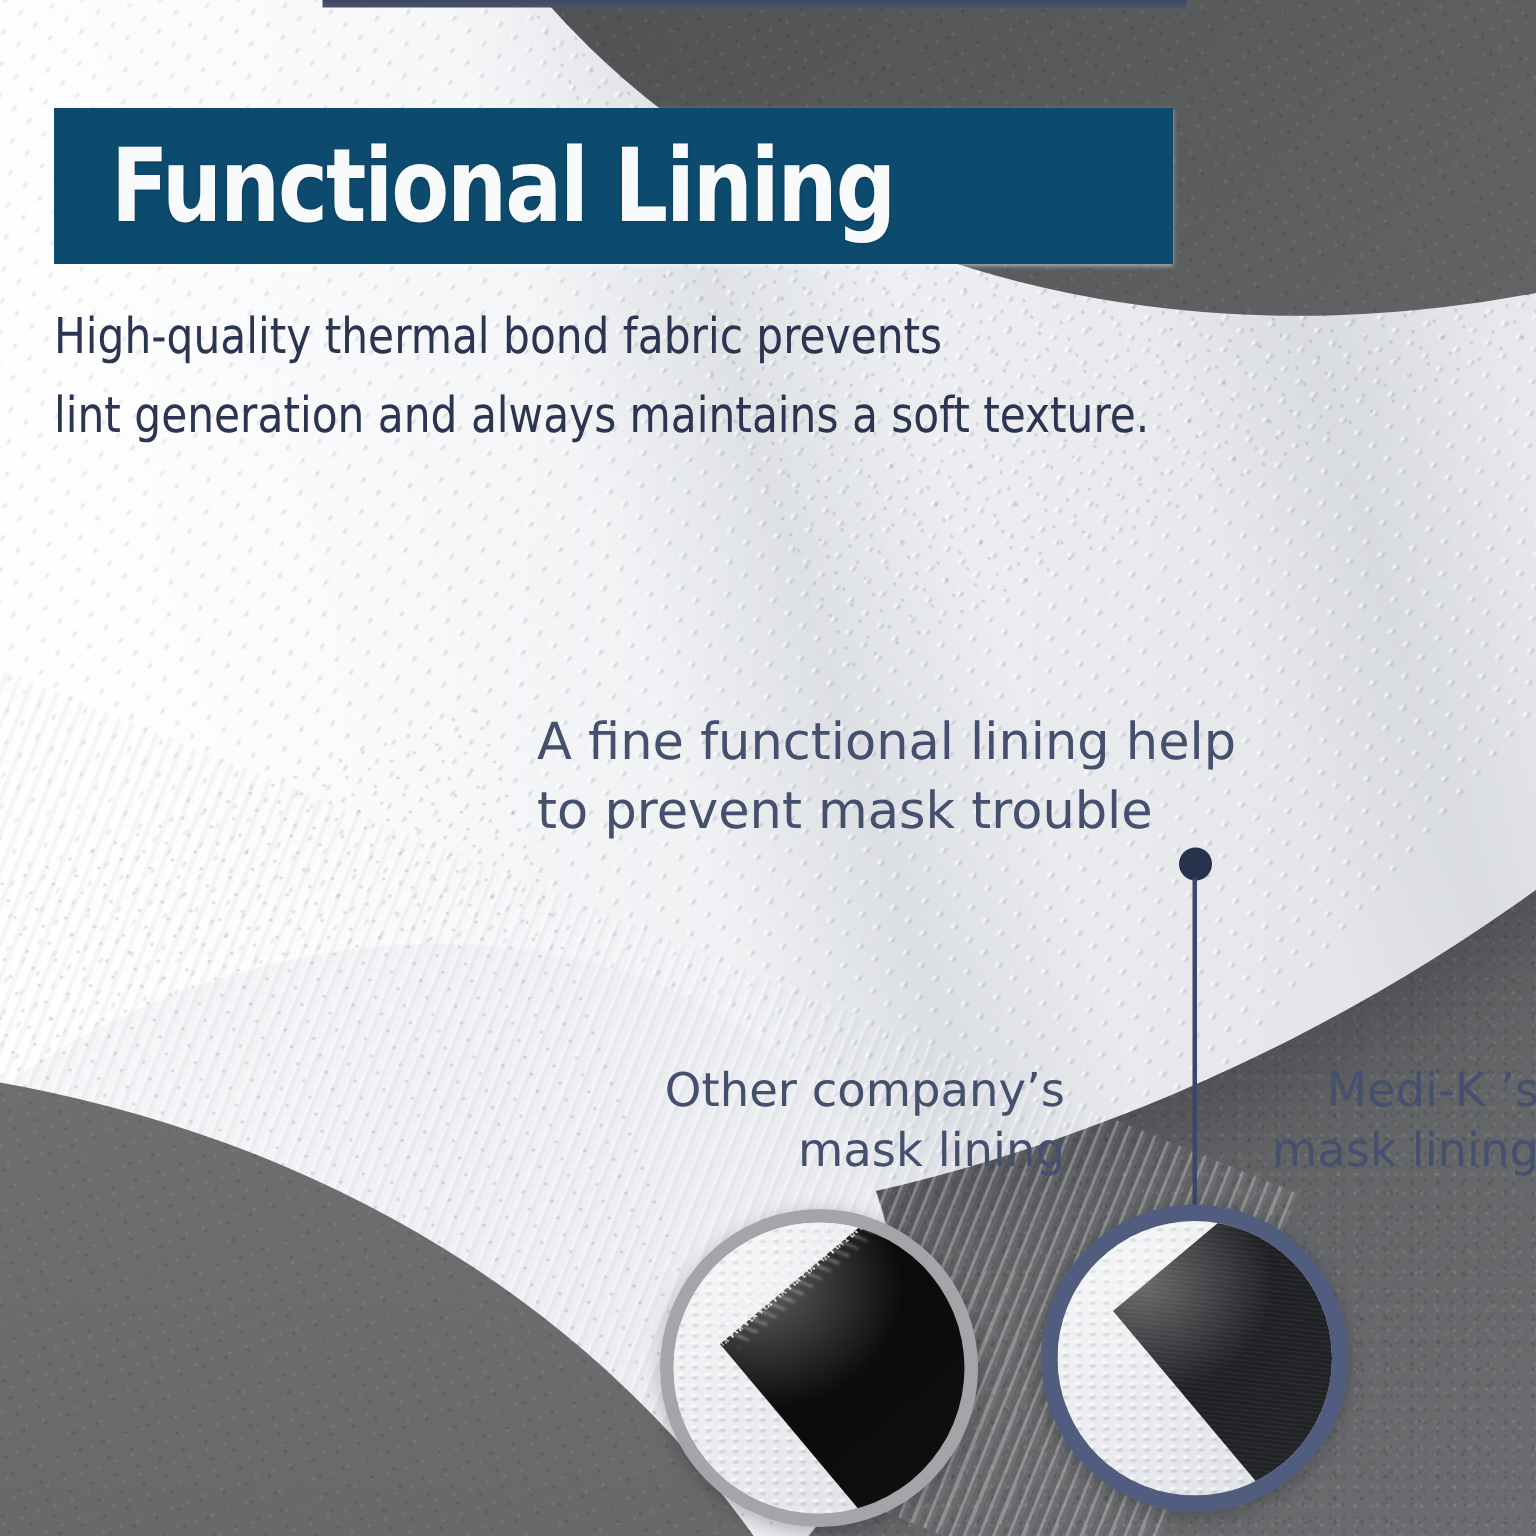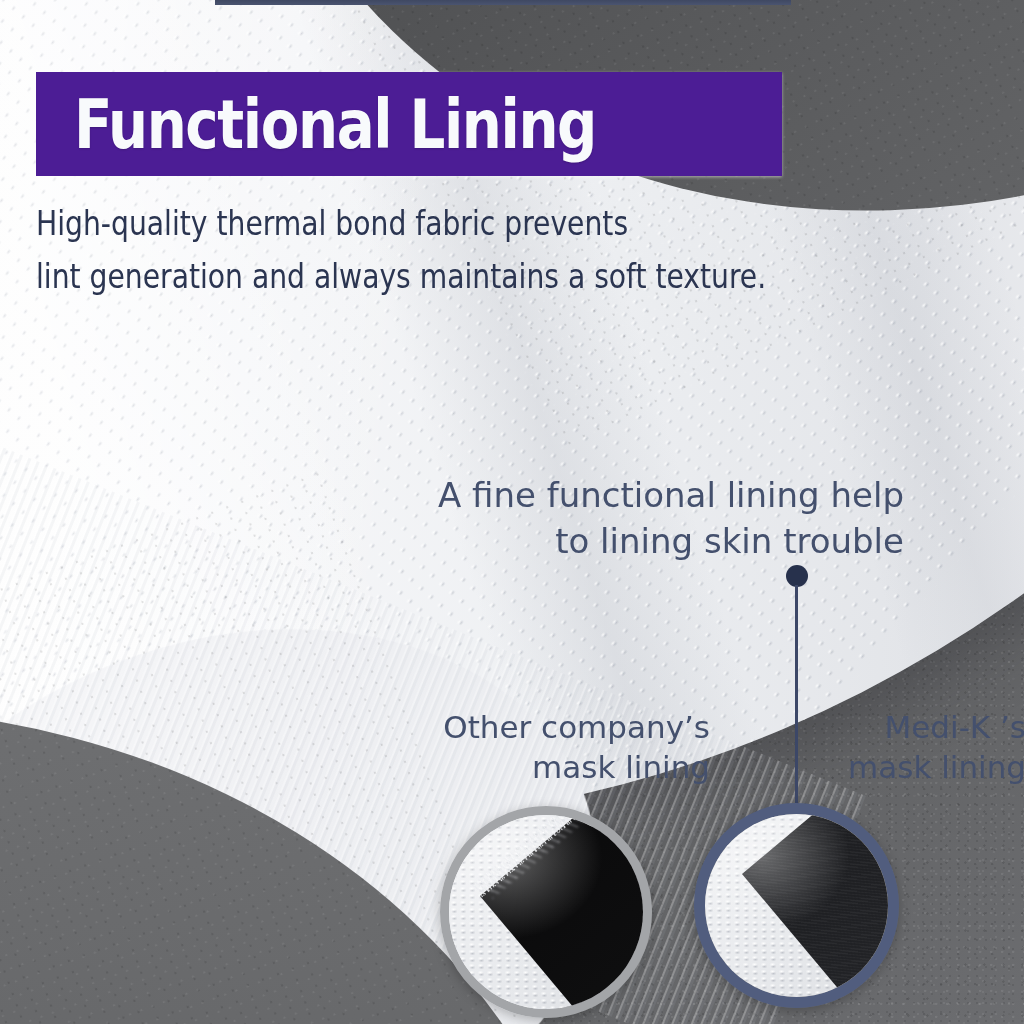--- a/index.html
+++ b/index.html
@@ -144,21 +144,21 @@
     position: absolute;
     left: 215px; top: 0; width: 576px; height: 5px;
     background: linear-gradient(180deg,#3f4862 0%, #4a5470 100%);
   }
 
   
   .title-banner {
     position: absolute;
     left: 36px; top: 72px;
     width: 746px; height: 104px;
-    background: #4c1d95;
+    background: #0c4a6e;
     display: flex;
     align-items: center;
     padding-left: 38px;
     box-sizing: border-box;
     box-shadow: 0 1px 3px rgba(255,255,255,.5);
   }
   .title-banner .title-text {
     color: #f8fafc;
     font-size: 68px;
     font-weight: 700;
@@ -182,21 +182,21 @@
     transform: scaleX(.95);
     transform-origin: left top;
   }
   .subtitle div { white-space: nowrap; }
 
   
   .callout {
     position: absolute;
     left: 358px; top: 473px;
     width: 546px;
-    text-align: right;
+    text-align: left;
     color: #44506d;
     font-size: 34px;
     line-height: 1.35;
     font-family: "DejaVu Sans", sans-serif;
   }
   .callout div { white-space: nowrap; }
 
   
   .leader-dot {
     position: absolute;
@@ -338,21 +338,21 @@
     <span class="title-text">Functional Lining</span>
   </div>
 
   <div class="subtitle">
     <div>High-quality thermal bond fabric prevents</div>
     <div>lint generation and always maintains a soft texture.</div>
   </div>
 
   <div class="callout">
     <div>A fine functional lining help</div>
-    <div>to lining skin trouble</div>
+    <div>to prevent mask trouble</div>
   </div>
 
   <div class="leader-dot"></div>
   <div class="leader-line"></div>
 
   <div class="inset-label label-other">
     <div>Other company’s</div>
     <div>mask lining</div>
   </div>
   <div class="inset-label label-medik">

